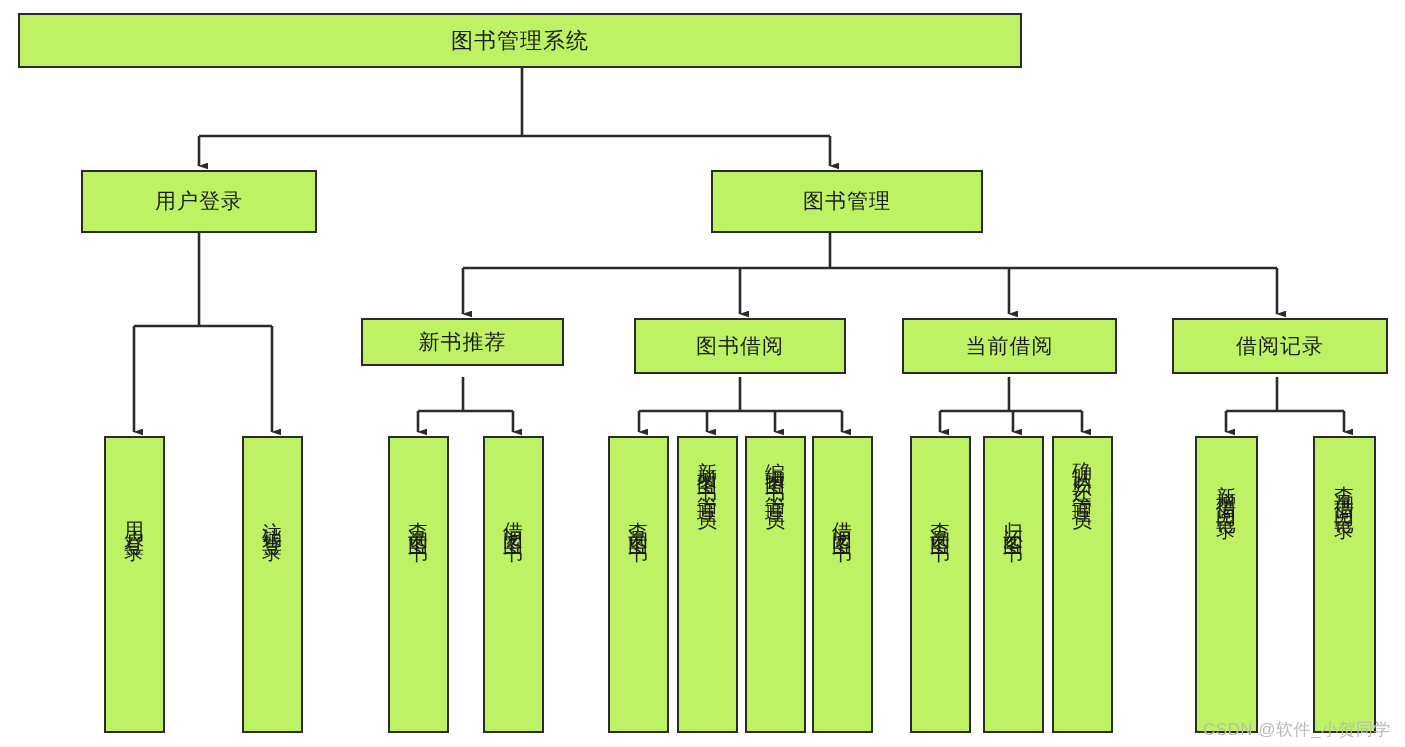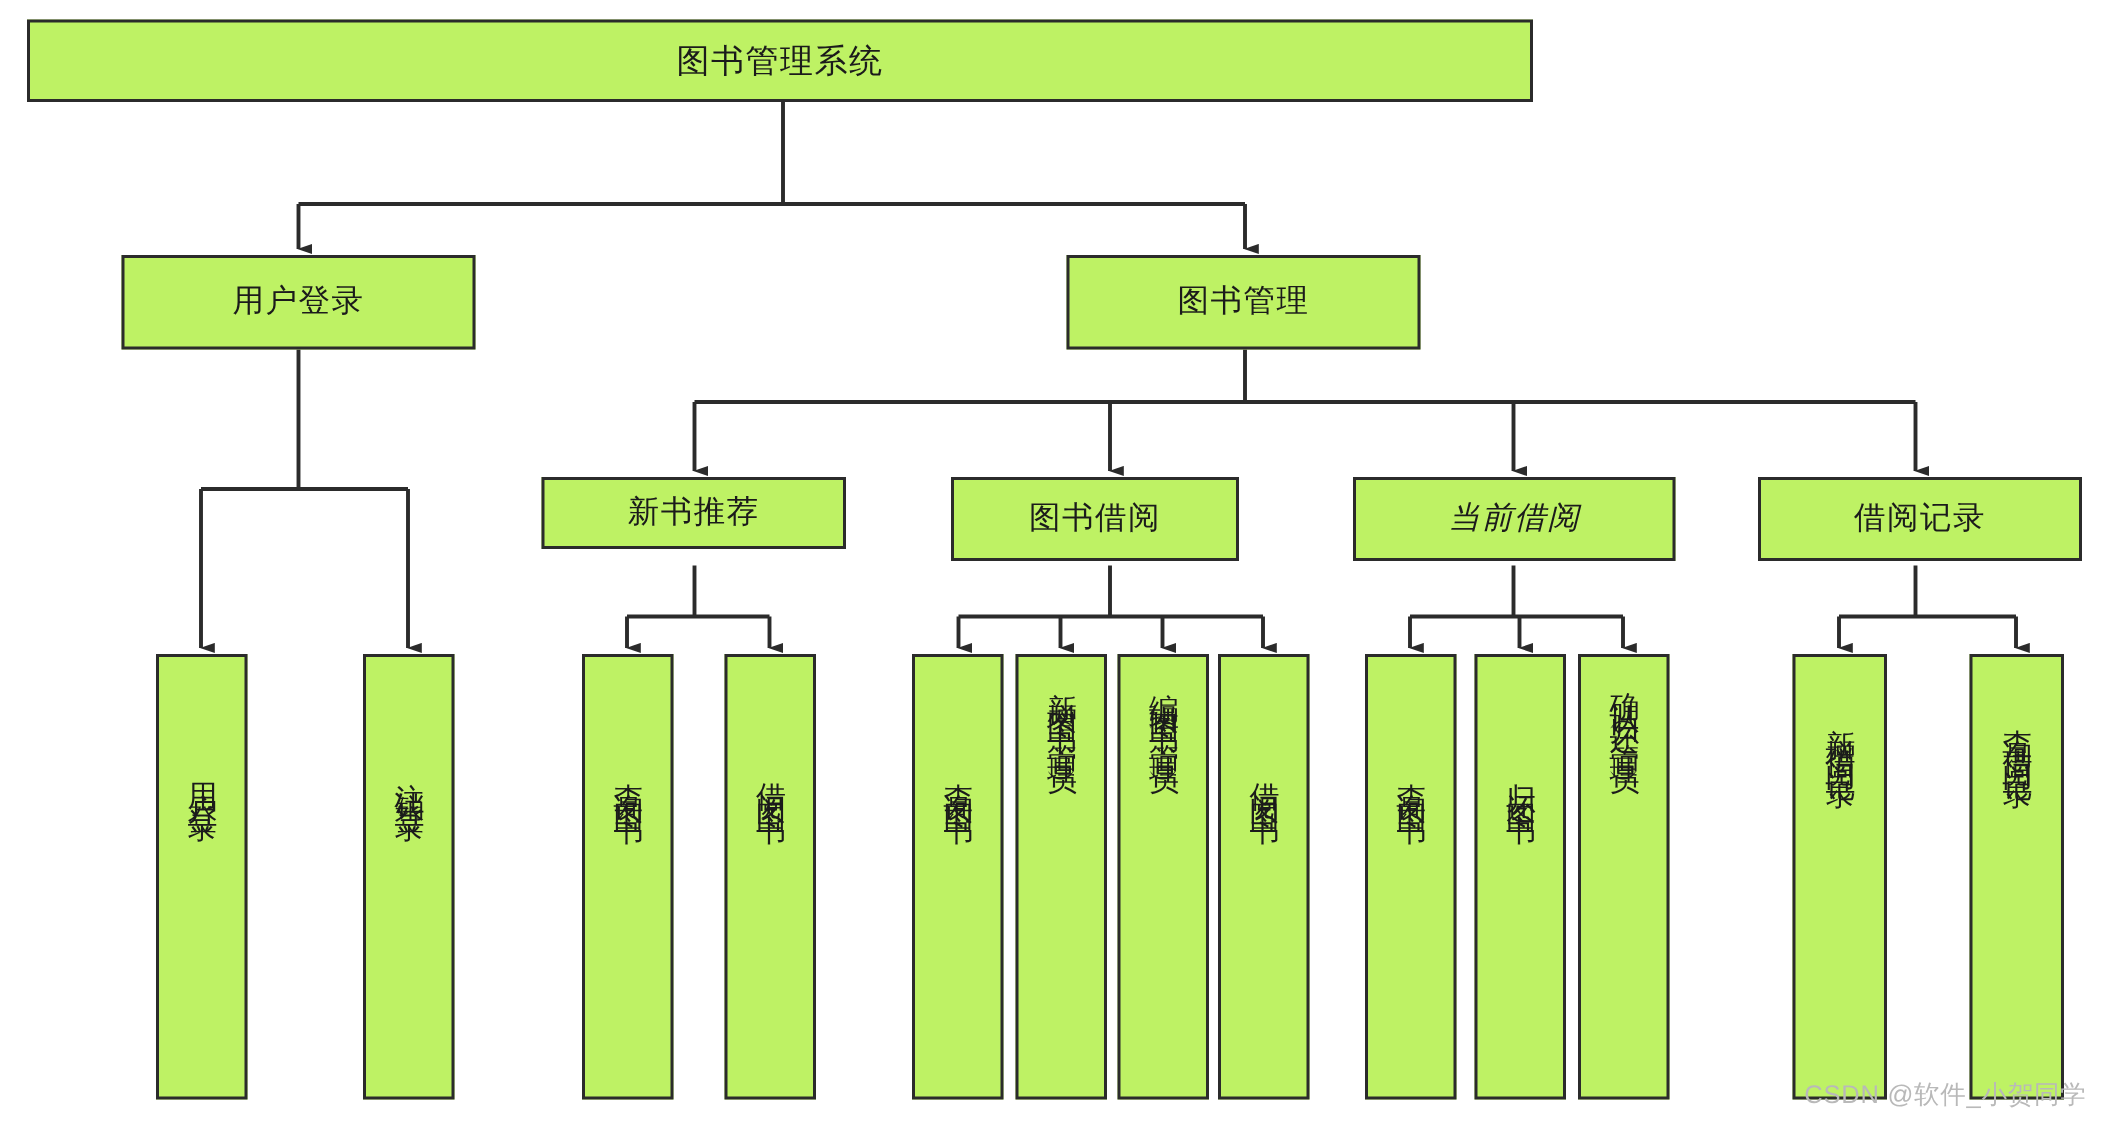--- a/index.html
+++ b/index.html
@@ -128,31 +128,31 @@
     </g>
   </svg>
 
   <div class="node-box horizontal root" style="left:18px; top:13px; width:1004px; height:55px;">
     <span class="node-label">图书管理系统</span>
   </div>
 
   <div class="node-box horizontal" style="left:81px; top:170px; width:236px; height:63px;">
     <span class="node-label">用户登录</span>
   </div>
-  <div class="node-box horizontal" style="left:711px; top:170px; width:236px; height:63px;">
+  <div class="node-box horizontal" style="left:711px; top:170px; width:272px; height:63px;">
     <span class="node-label">图书管理</span>
   </div>
 
   <div class="node-box horizontal" style="left:361px; top:318px; width:203px; height:48px;">
     <span class="node-label">新书推荐</span>
   </div>
-  <div class="node-box horizontal" style="left:634px; top:318px; width:192px; height:56px;">
+  <div class="node-box horizontal" style="left:634px; top:318px; width:212px; height:56px;">
     <span class="node-label">图书借阅</span>
   </div>
-  <div class="node-box horizontal" style="left:902px; top:318px; width:215px; height:56px;font-style:italic;">
+  <div class="node-box horizontal" style="left:902px; top:318px; width:215px; height:56px;">
     <span class="node-label">当前借阅</span>
   </div>
   <div class="node-box horizontal" style="left:1172px; top:318px; width:216px; height:56px;">
     <span class="node-label">借阅记录</span>
   </div>
 
   <div class="node-box vertical" style="left:104px; top:436px; width:61px; height:297px; padding-top:68px;">
     <span class="node-label">用户登录</span>
   </div>
   <div class="node-box vertical" style="left:242px; top:436px; width:61px; height:297px; padding-top:68px;">

